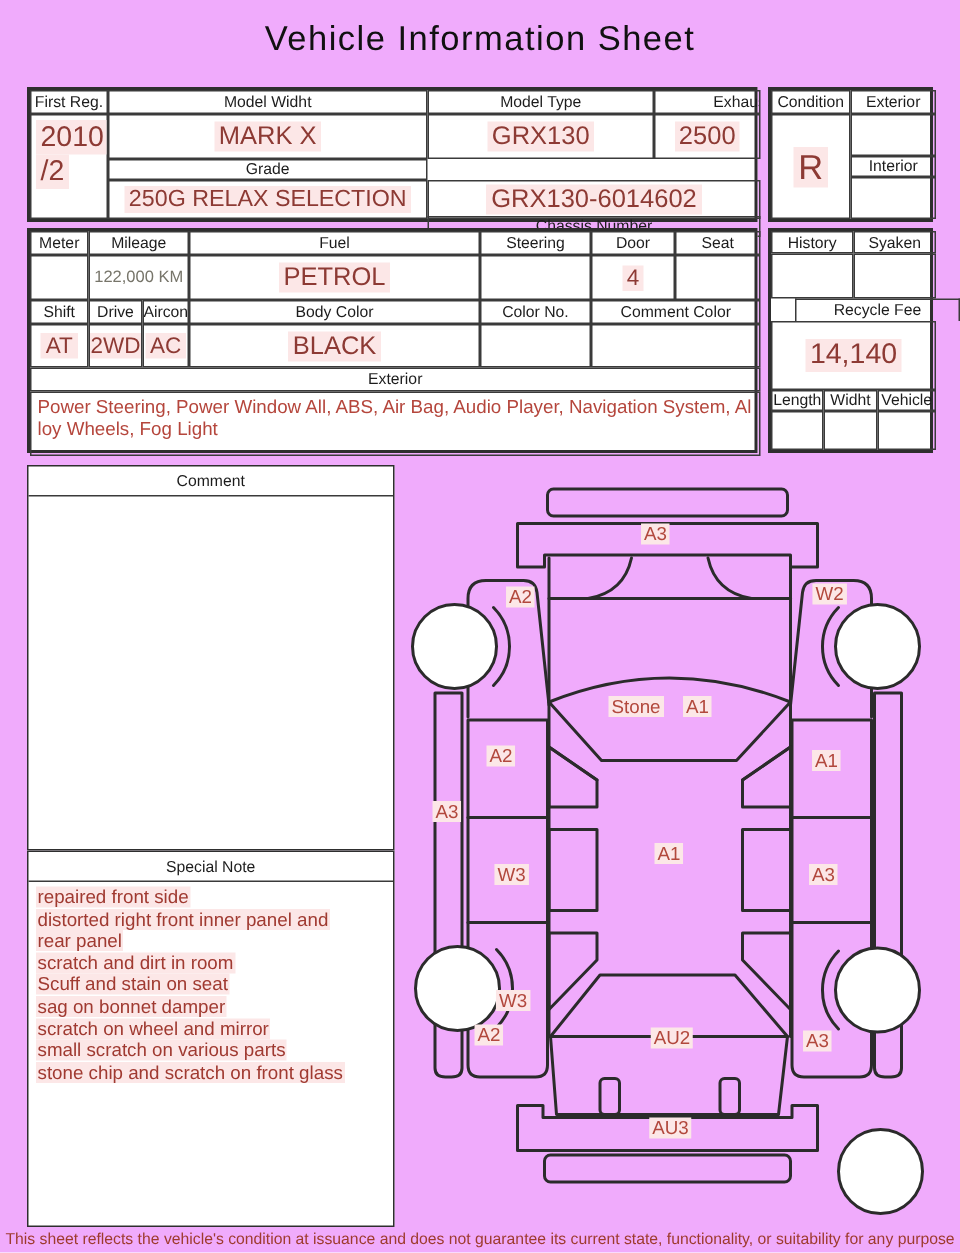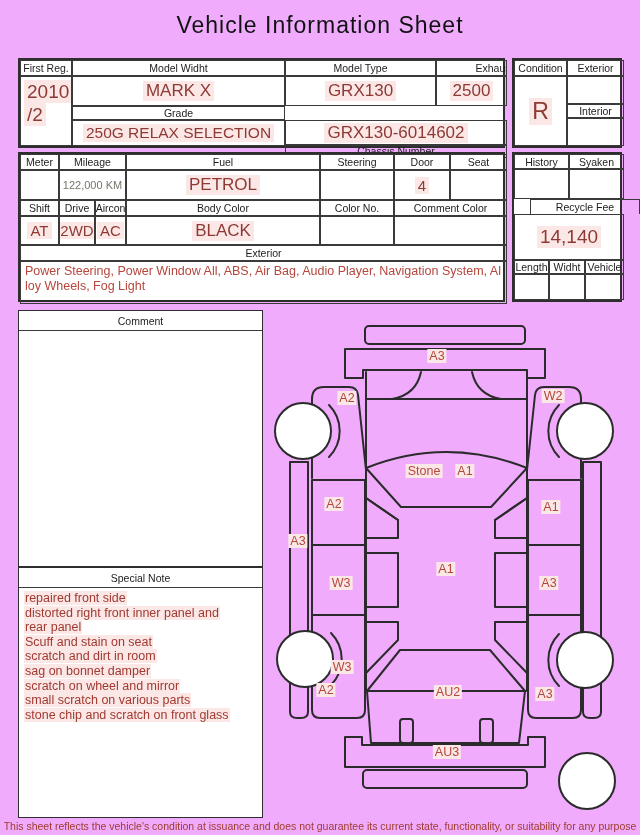--- a/index.html
+++ b/index.html
@@ -145,22 +145,22 @@
   <div class="box" style="left:18px;top:310px;width:245px;height:257px;border-width:1.5px;">
     <div class="panelhead">Comment</div>
   </div>
 
   <div class="box" style="left:18px;top:567px;width:245px;height:251px;border-width:1.5px;">
     <div class="panelhead">Special Note</div>
     <div class="notelines">
       <div><span class="hl">repaired front side</span></div>
       <div><span class="hl">distorted right front inner panel and</span></div>
       <div><span class="hl">rear panel</span></div>
+      <div><span class="hl">scratch and dirt in room</span></div>
       <div><span class="hl">Scuff and stain on seat</span></div>
-      <div><span class="hl">scratch and dirt in room</span></div>
       <div><span class="hl">sag on bonnet damper</span></div>
       <div><span class="hl">scratch on wheel and mirror</span></div>
       <div><span class="hl">small scratch on various parts</span></div>
       <div><span class="hl">stone chip and scratch on front glass</span></div>
     </div>
   </div>
 
   <div class="diagram">
     <svg width="360" height="500" viewBox="0 0 360 500">
 

